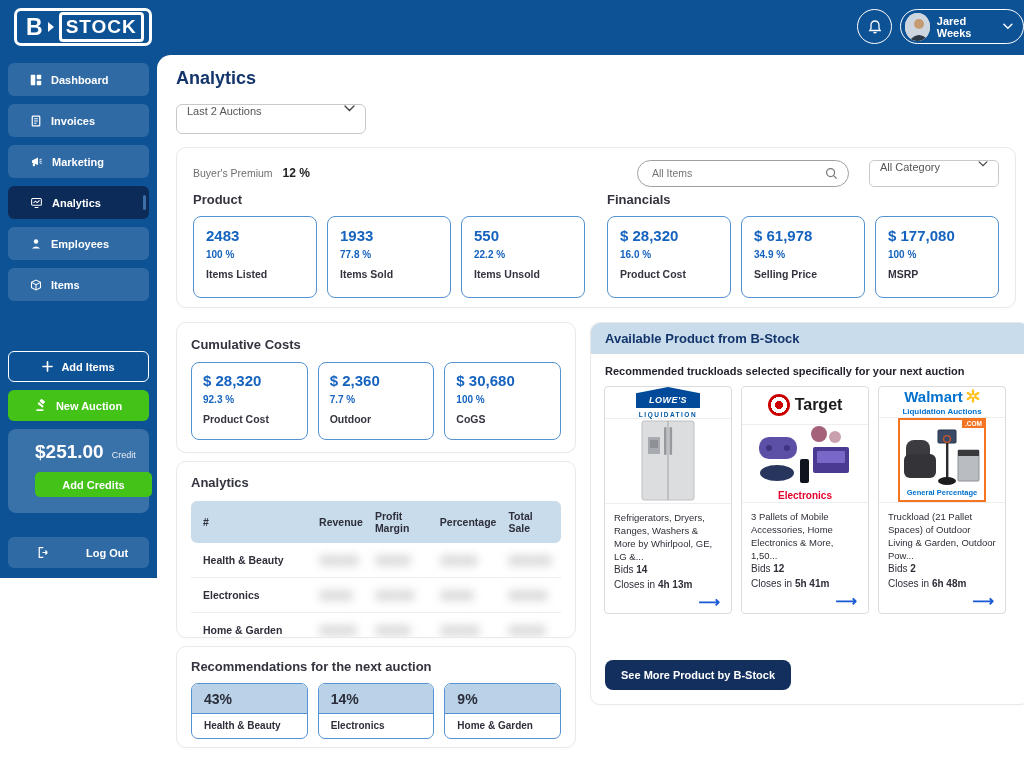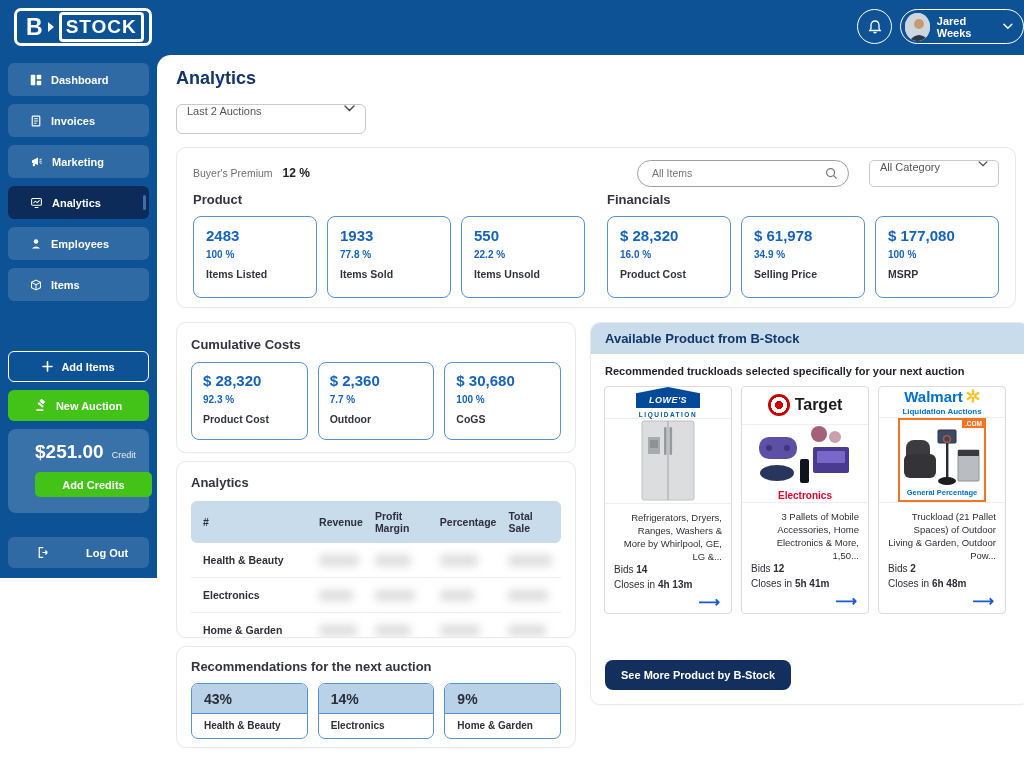--- a/index.html
+++ b/index.html
@@ -120,21 +120,21 @@
     font-size:13px; font-weight:bold; color:#14356b; }
   .avail-sub { padding:11px 14px 9px; font-size:11px; font-weight:bold; color:#22232d; }
   .avail-cards { display:flex; gap:9px; padding:0 13px; }
   .prod-card { width:128px; height:228px; border:1px solid #dcdcdc; border-radius:4px;
     background:#fff; display:flex; flex-direction:column; }
   .prod-logo { height:46px; display:flex; flex-direction:column; align-items:center;
     justify-content:center; border-bottom:1px solid #eee; gap:1px; }
   .prod-img { height:96px; display:flex; flex-direction:column; align-items:center;
     justify-content:center; border-bottom:1px solid #eee; }
   .prod-body { flex:1; padding:7px 9px 5px; display:flex; flex-direction:column; }
-  .prod-desc { font-size:9.5px; color:#2e2e38; line-height:1.38;text-align:right; }
+  .prod-desc { font-size:9.5px; color:#2e2e38; line-height:1.38; }
   .prod-meta { margin-top:auto; font-size:10px; color:#2e2e38; line-height:1.45; }
   .prod-meta b { font-weight:bold; }
   .prod-arrow { text-align:right; color:#1a5ad6; font-weight:bold; font-size:15px;
     line-height:1; padding:2px 2px 0; cursor:pointer; }
   .see-more { position:absolute; left:14px; bottom:14px; background:#132f5e; color:#fff;
     border:none; border-radius:8px; padding:9px 16px; font-size:11px; font-weight:bold;
     cursor:pointer; font-family:"Liberation Sans", sans-serif; }
 
   
   .lowes-badge { width:64px; height:21px; background:#004a99; color:#fff;

